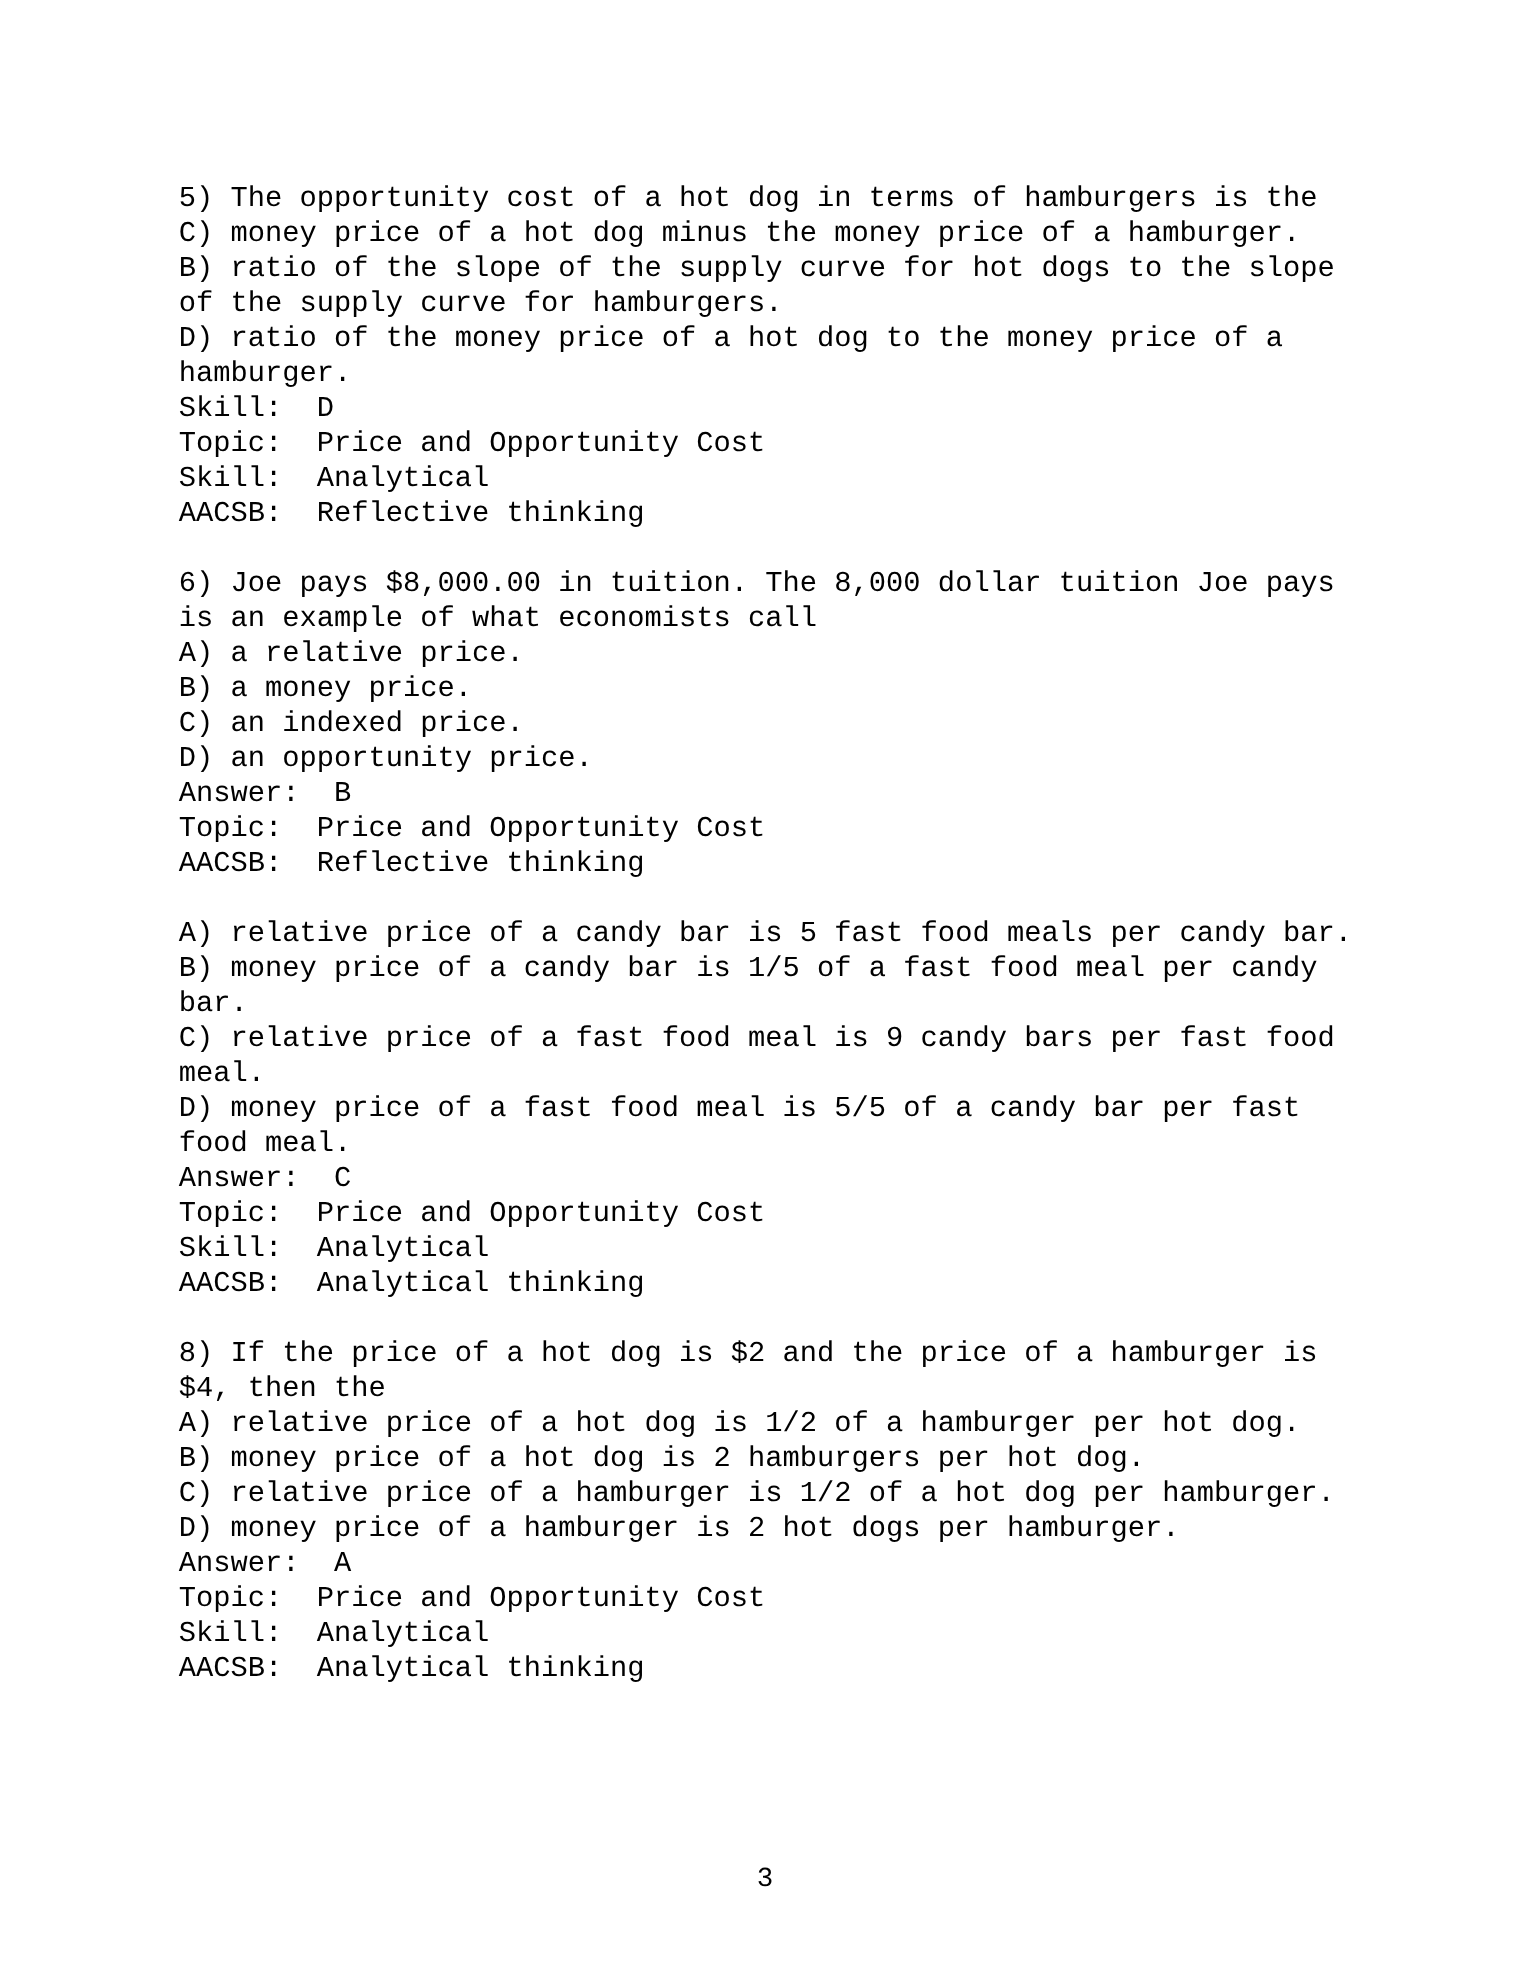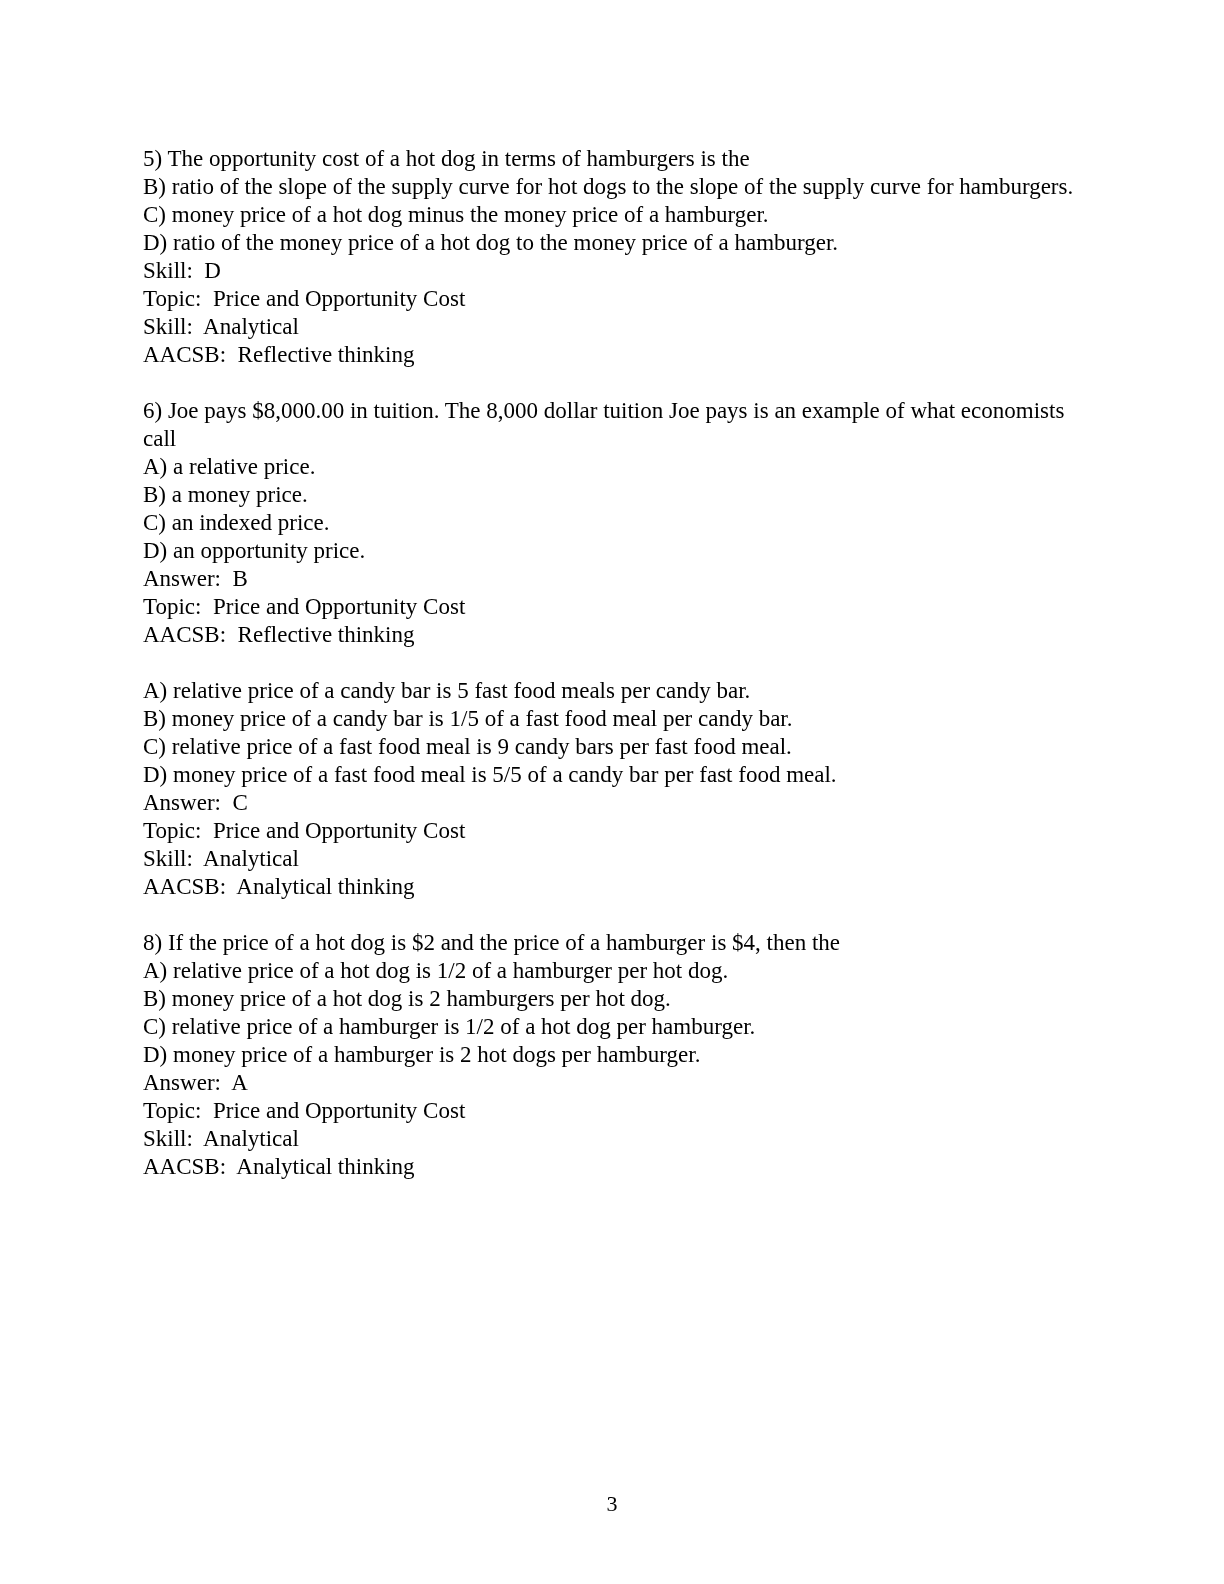--- a/index.html
+++ b/index.html
@@ -6,21 +6,21 @@
     margin: 0;
     padding: 0;
     background: #ffffff;
   }
   .page {
     position: relative;
     width: 1224px;
     height: 1550px;
     background: #ffffff;
     box-sizing: border-box;
-    font-family: Liberation Serif, serif;
+    font-family: Liberation Mono, monospace;
     font-size: 23px;
     line-height: 28px;
     color: #000000;
   }
   .content {
     position: absolute;
     top: 145px;
     left: 143px;
     width: 940px;
   }
@@ -42,22 +42,22 @@
   }
 </style>
 </head>
 <body>
 
 <div class="page">
   <div class="content">
 
     <section class="question">
       <p>5) The opportunity cost of a hot dog in terms of hamburgers is the</p>
+      <p>C) money price of a hot dog minus the money price of a hamburger.</p>
       <p>B) ratio of the slope of the supply curve for hot dogs to the slope of the supply curve for hamburgers.</p>
-      <p>C) money price of a hot dog minus the money price of a hamburger.</p>
       <p>D) ratio of the money price of a hot dog to the money price of a hamburger.</p>
       <p>Skill:  D</p>
       <p>Topic:  Price and Opportunity Cost</p>
       <p>Skill:  Analytical</p>
       <p>AACSB:  Reflective thinking</p>
     </section>
 
     <section class="question">
       <p>6) Joe pays $8,000.00 in tuition. The 8,000 dollar tuition Joe pays is an example of what economists call</p>
       <p>A) a relative price.</p>

